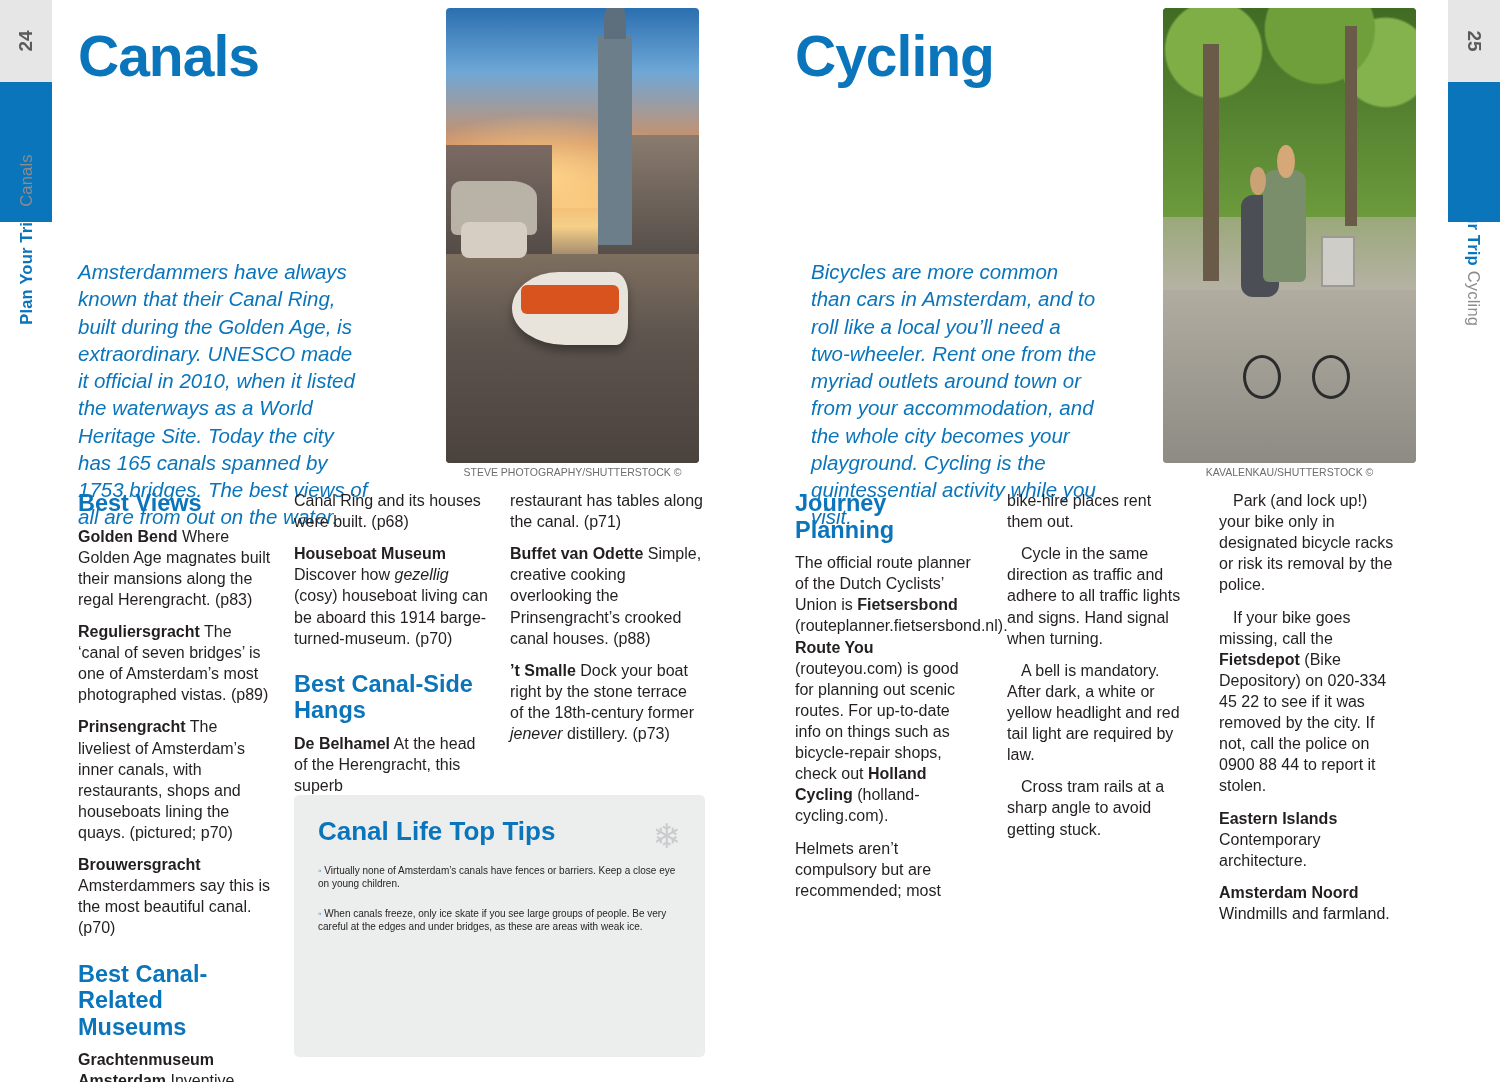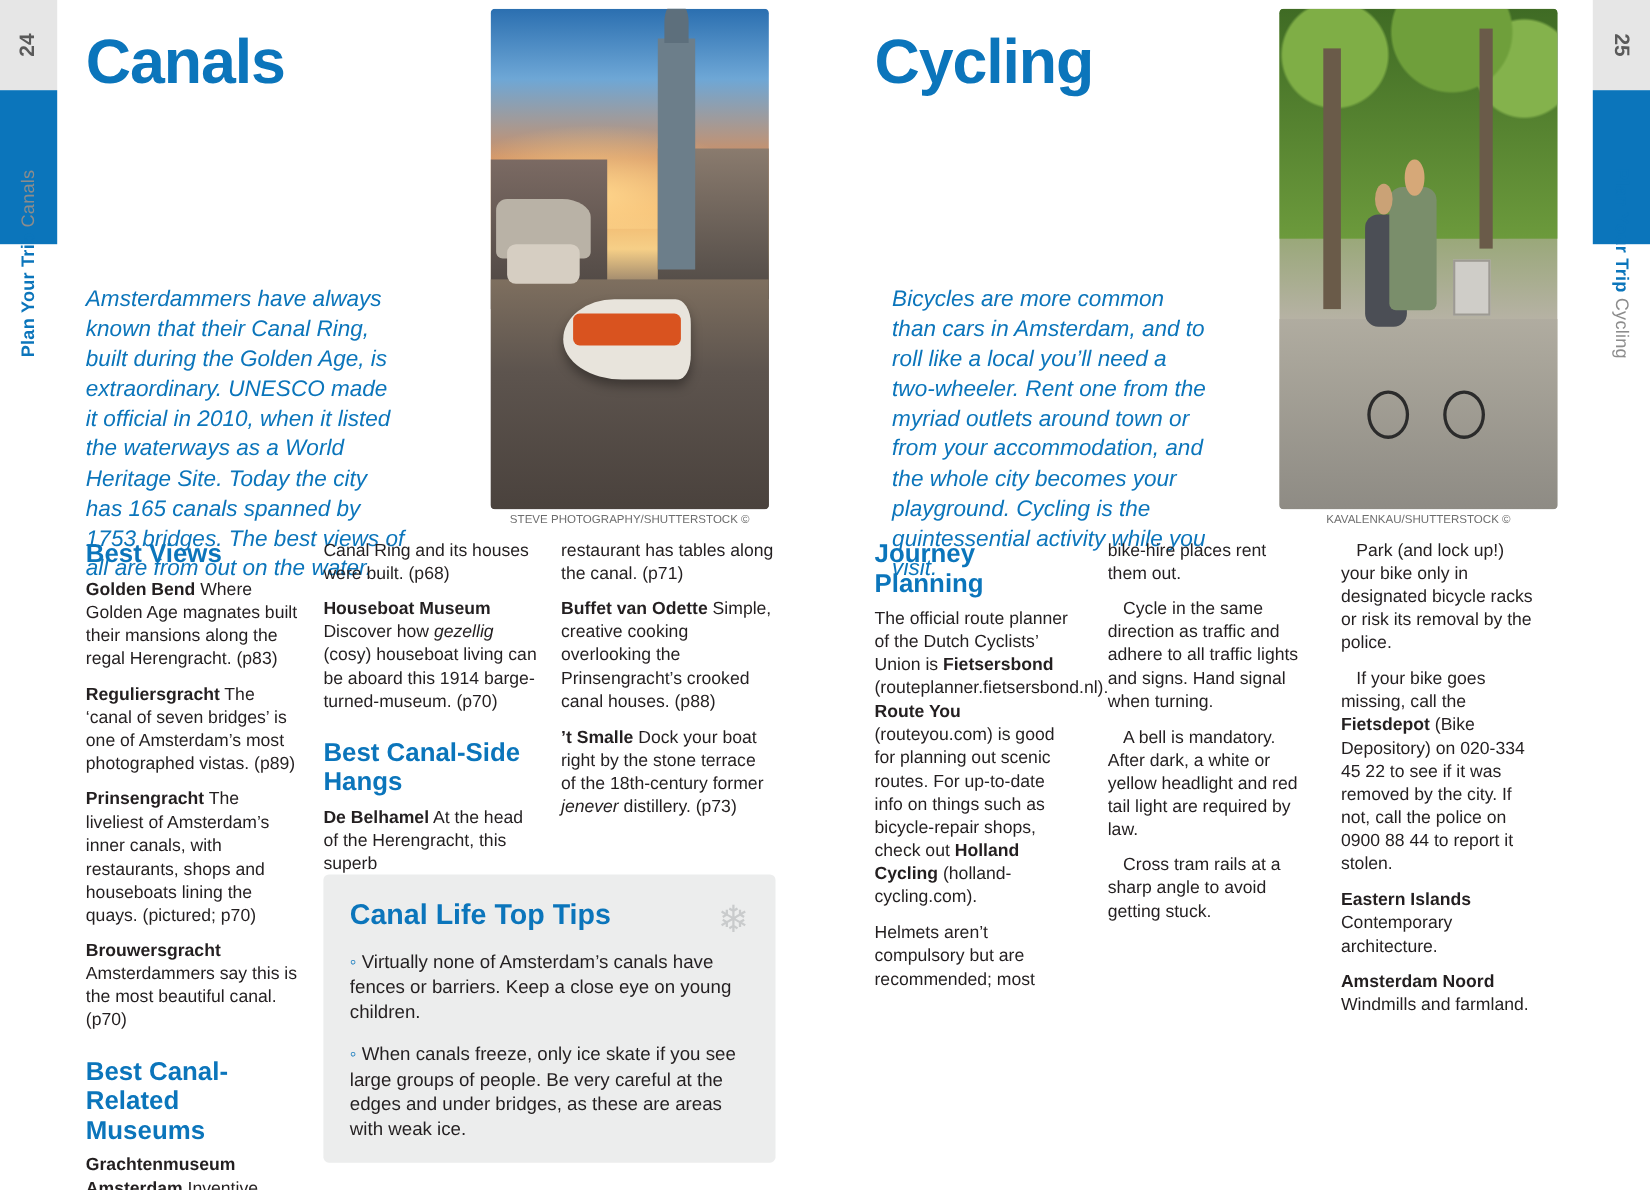--- a/index.html
+++ b/index.html
@@ -102,21 +102,21 @@
     background: #eceded; border-radius: 5px; padding: 22px 24px;
   }
   .tipbox h3 {
     margin: 0 0 18px 0; color: #0b75bb; font-size: 26px; line-height: 1.12; font-weight: bold;
     width: 300px;
   }
   .tipbox .snow {
     position: absolute; right: 24px; top: 24px; color: #c9cbcc; font-size: 34px; line-height: 1;
   }
   .tipbox p {
-    margin: 0 0 16px 0; font-size: 17px; line-height: 1.33; color: #231f20;
+    margin: 0 0 16px 0; font-size: 10px; line-height: 1.33; color: #231f20;
   }
   .tipbox p .bullet { color: #0b75bb; font-weight: bold; }
 
   
   .img-canal { width: 100%; height: 100%; position: relative; background: linear-gradient(#2b6fb0 0%, #6ea7d6 14%, #cf8f63 30%, #f0b36a 40%, #f6cf87 48%, #8d7a68 56%, #6b5c52 70%, #4f4741 100%); }
   .img-canal .sky-glow { position: absolute; left: 0; right: 0; top: 22%; height: 22%; background: radial-gradient(ellipse at 38% 70%, rgba(255,214,140,.95), rgba(255,190,110,0) 65%); }
   .img-canal .tower { position: absolute; left: 60%; top: 6%; width: 34px; height: 46%; background: #6c7e8a; }
   .img-canal .tower:before { content:""; position: absolute; left: 6px; top: -34px; width: 22px; height: 38px; background: #5d6f7c; border-radius: 50% 50% 0 0; }
   .img-canal .tower:after { content:""; position: absolute; left: 15px; top: -56px; width: 3px; height: 24px; background: #5d6f7c; }
   .img-canal .bank-l { position: absolute; left: 0; top: 30%; width: 42%; height: 30%; background: linear-gradient(#7b6a63, #4a4440); }

